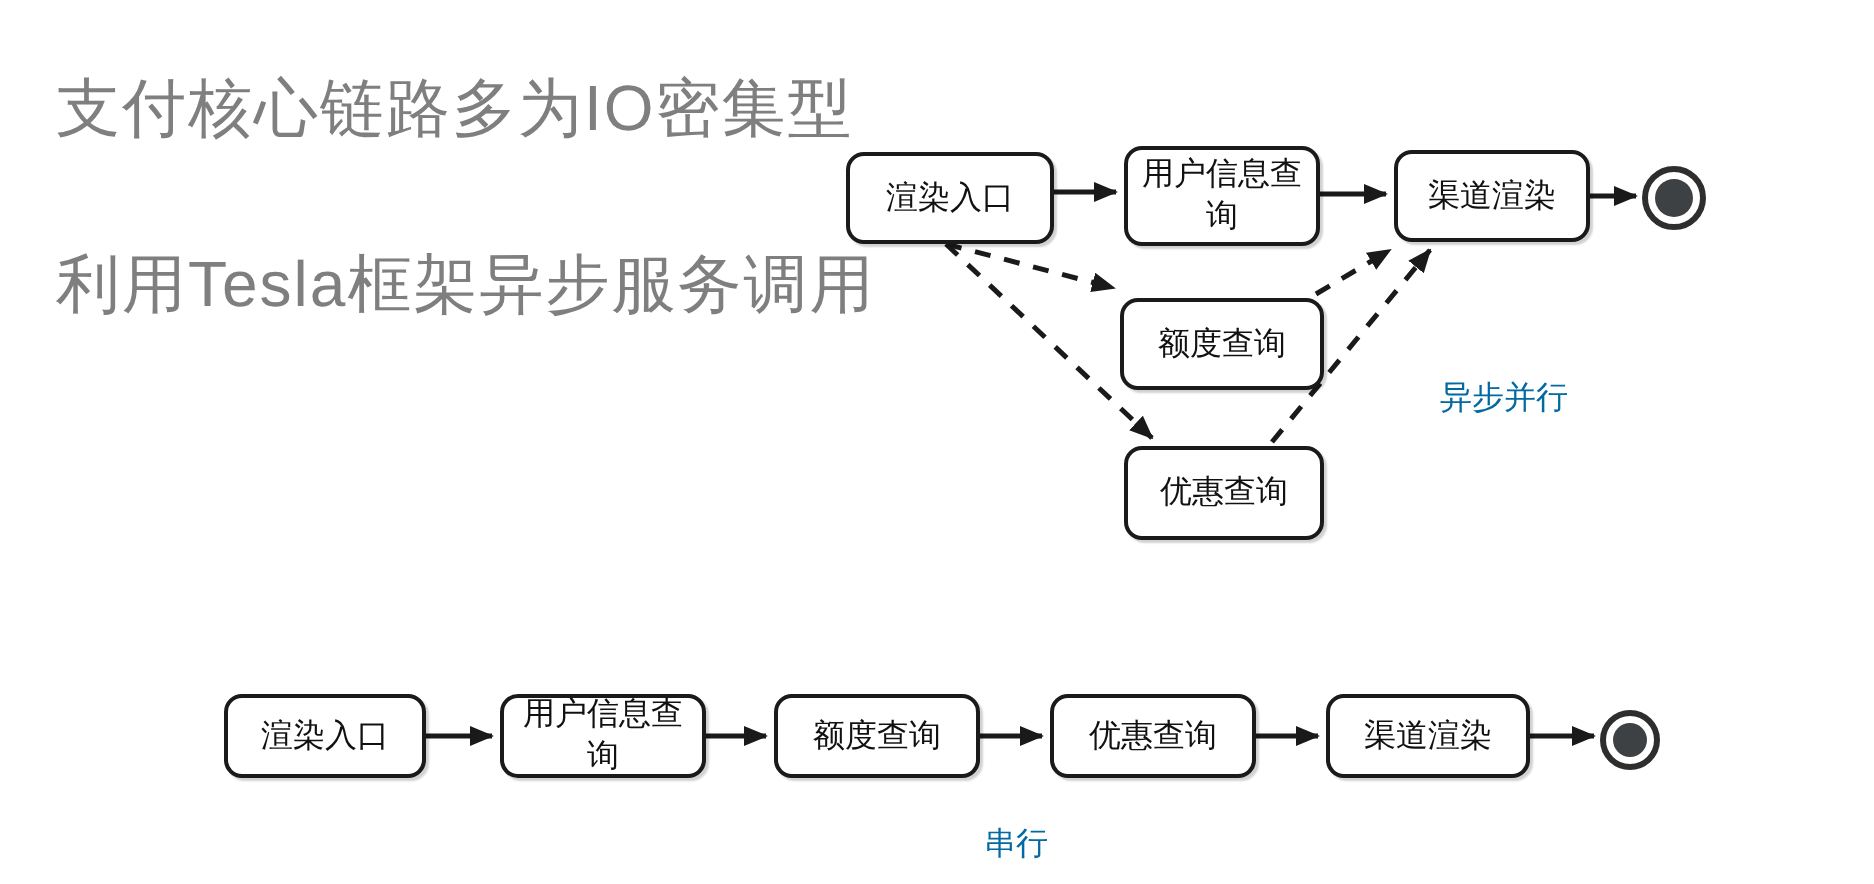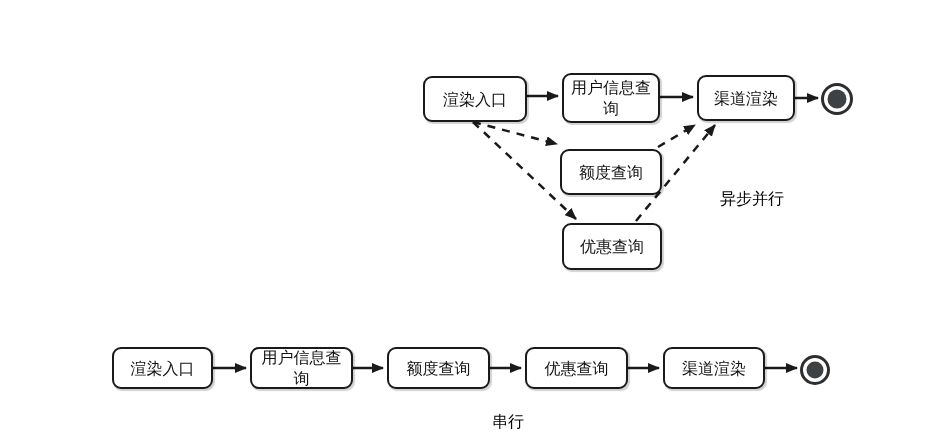--- a/index.html
+++ b/index.html
@@ -31,21 +31,21 @@
     text-align: center;
     font-size: 16px;
     line-height: 21px;
     color: #111111;
     padding: 2px 5px;
     box-shadow: 1.5px 1.5px 1px rgba(0,0,0,0.18);
   }
   .flow-label {
     position: absolute;
     font-size: 16px;
-    color: #000000;
+    color: #0369a1;
     white-space: nowrap;
   }
   svg.connector-layer { position: absolute; left: 0; top: 0; }
 </style>
 </head>
 <body>
 
 <div class="canvas">
 
   <svg class="connector-layer" width="937" height="442" viewBox="0 0 937 442">
@@ -74,20 +74,22 @@
     <line x1="490" y1="368" x2="521" y2="368" stroke="#1a1a1a" stroke-width="2.5" marker-end="url(#ah)"></line>
     <line x1="628" y1="368" x2="659" y2="368" stroke="#1a1a1a" stroke-width="2.5" marker-end="url(#ah)"></line>
     <line x1="765" y1="368" x2="797" y2="368" stroke="#1a1a1a" stroke-width="2.5" marker-end="url(#ah)"></line>
 
     <g>
       <circle cx="815" cy="370" r="13.5" fill="#ffffff" stroke="#2e2e2e" stroke-width="3"></circle>
       <circle cx="815" cy="370" r="8.5" fill="#3d4144"></circle>
     </g>
   </svg>
 
+  <div class="note-line" style="top:33px;">支付核心链路多为IO密集型</div>
+  <div class="note-line" style="top:121px;">利用Tesla框架异步服务调用</div>
 
   <div class="node" style="left:423px; top:76px;  width:104px; height:46px;">渲染入口</div>
   <div class="node" style="left:562px; top:73px;  width:98px;  height:50px;">用户信息查询</div>
   <div class="node" style="left:697px; top:75px;  width:98px;  height:46px;">渠道渲染</div>
   <div class="node" style="left:560px; top:149px; width:102px; height:46px;">额度查询</div>
   <div class="node" style="left:562px; top:223px; width:100px; height:47px;">优惠查询</div>
   <div class="flow-label" style="left:720px; top:189px;">异步并行</div>
 
   <div class="node" style="left:112px; top:347px; width:101px; height:42px;">渲染入口</div>
   <div class="node" style="left:250px; top:347px; width:103px; height:42px;">用户信息查询</div>

